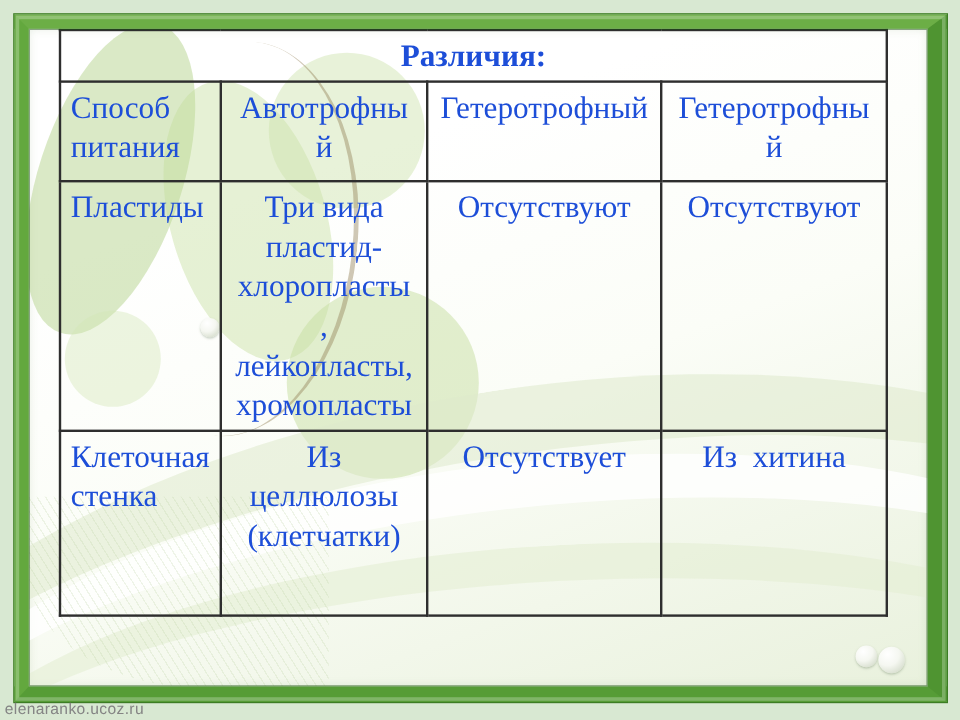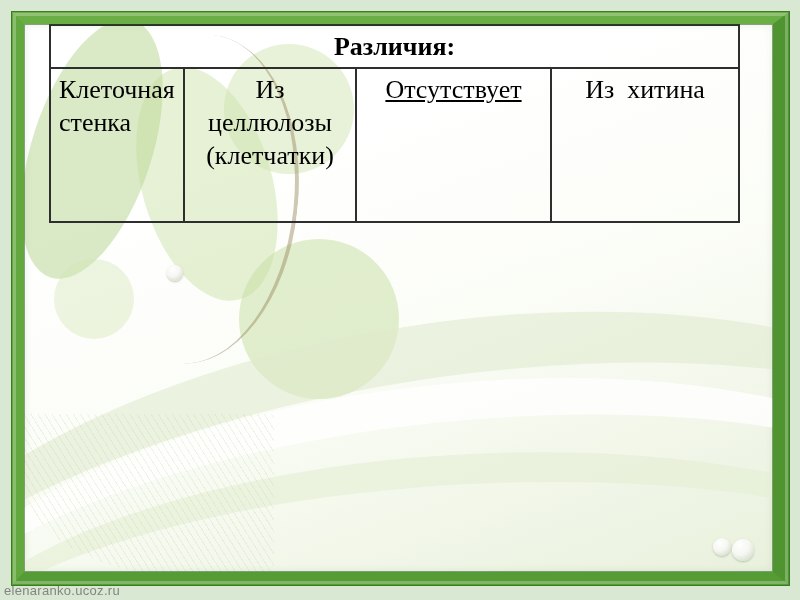--- a/index.html
+++ b/index.html
@@ -62,30 +62,30 @@
     border:3px solid rgba(255,255,255,.25);
   }
   
   table.cmp {
     position:absolute; left:49px; top:24px; width:689px;
     border-collapse:collapse; table-layout:fixed;
   }
   table.cmp td {
     border:2px solid #2e2e2e; vertical-align:top;
     padding:4px 8px; font-size:26px; line-height:33px;
-    color:#000000; white-space:pre-wrap; overflow:hidden;
+    color:#1d4ed8; white-space:pre-wrap; overflow:hidden;
   }
   td.title-cell {
     text-align:center; vertical-align:middle;
     font-weight:bold; font-size:30px; line-height:38px;
     color:#9e1f44; padding:0 8px;
   }
   td.row-header { color:#9e1f44; text-align:left; }
   td.body-cell  { text-align:center; }
-  td.body-cell .u { text-decoration:underline; }
+  td.body-cell .u { }
   
   .watermark {
     position:absolute; left:4px; top:583px;
     font-family:"Liberation Sans","DejaVu Sans",sans-serif;
     font-size:13px; line-height:15px; color:#848484; letter-spacing:.3px;
   }
 </style>
 </head>
 <body>
 
@@ -111,20 +111,39 @@
     <colgroup>
       <col style="width:134px">
       <col style="width:172px">
       <col style="width:195px">
       <col style="width:188px">
     </colgroup>
     <tbody>
         <tr style="height:42px">
       <td class="title-cell" colspan="4">Различия:</td>
     </tr>
+    <tr style="height:83px">
+      <td class="row-header">Способ питания</td>
+      <td class="body-cell">Автотрофны
+й</td>
+      <td class="body-cell">Гетеротрофный</td>
+      <td class="body-cell">Гетеротрофны
+й</td>
+    </tr>
+    <tr style="height:196px">
+      <td class="row-header">Пластиды</td>
+      <td class="body-cell">Три вида
+пластид-
+хлоропласты
+,
+лейкопласты,
+хромопласты</td>
+      <td class="body-cell">Отсутствуют</td>
+      <td class="body-cell">Отсутствуют</td>
+    </tr>
     <tr style="height:154px">
       <td class="row-header">Клеточная стенка</td>
       <td class="body-cell">Из
 целлюлозы
 (клетчатки)</td>
       <td class="body-cell"><span class="u">Отсутствует</span></td>
       <td class="body-cell">Из  хитина</td>
     </tr>
   </tbody>
     </table>

